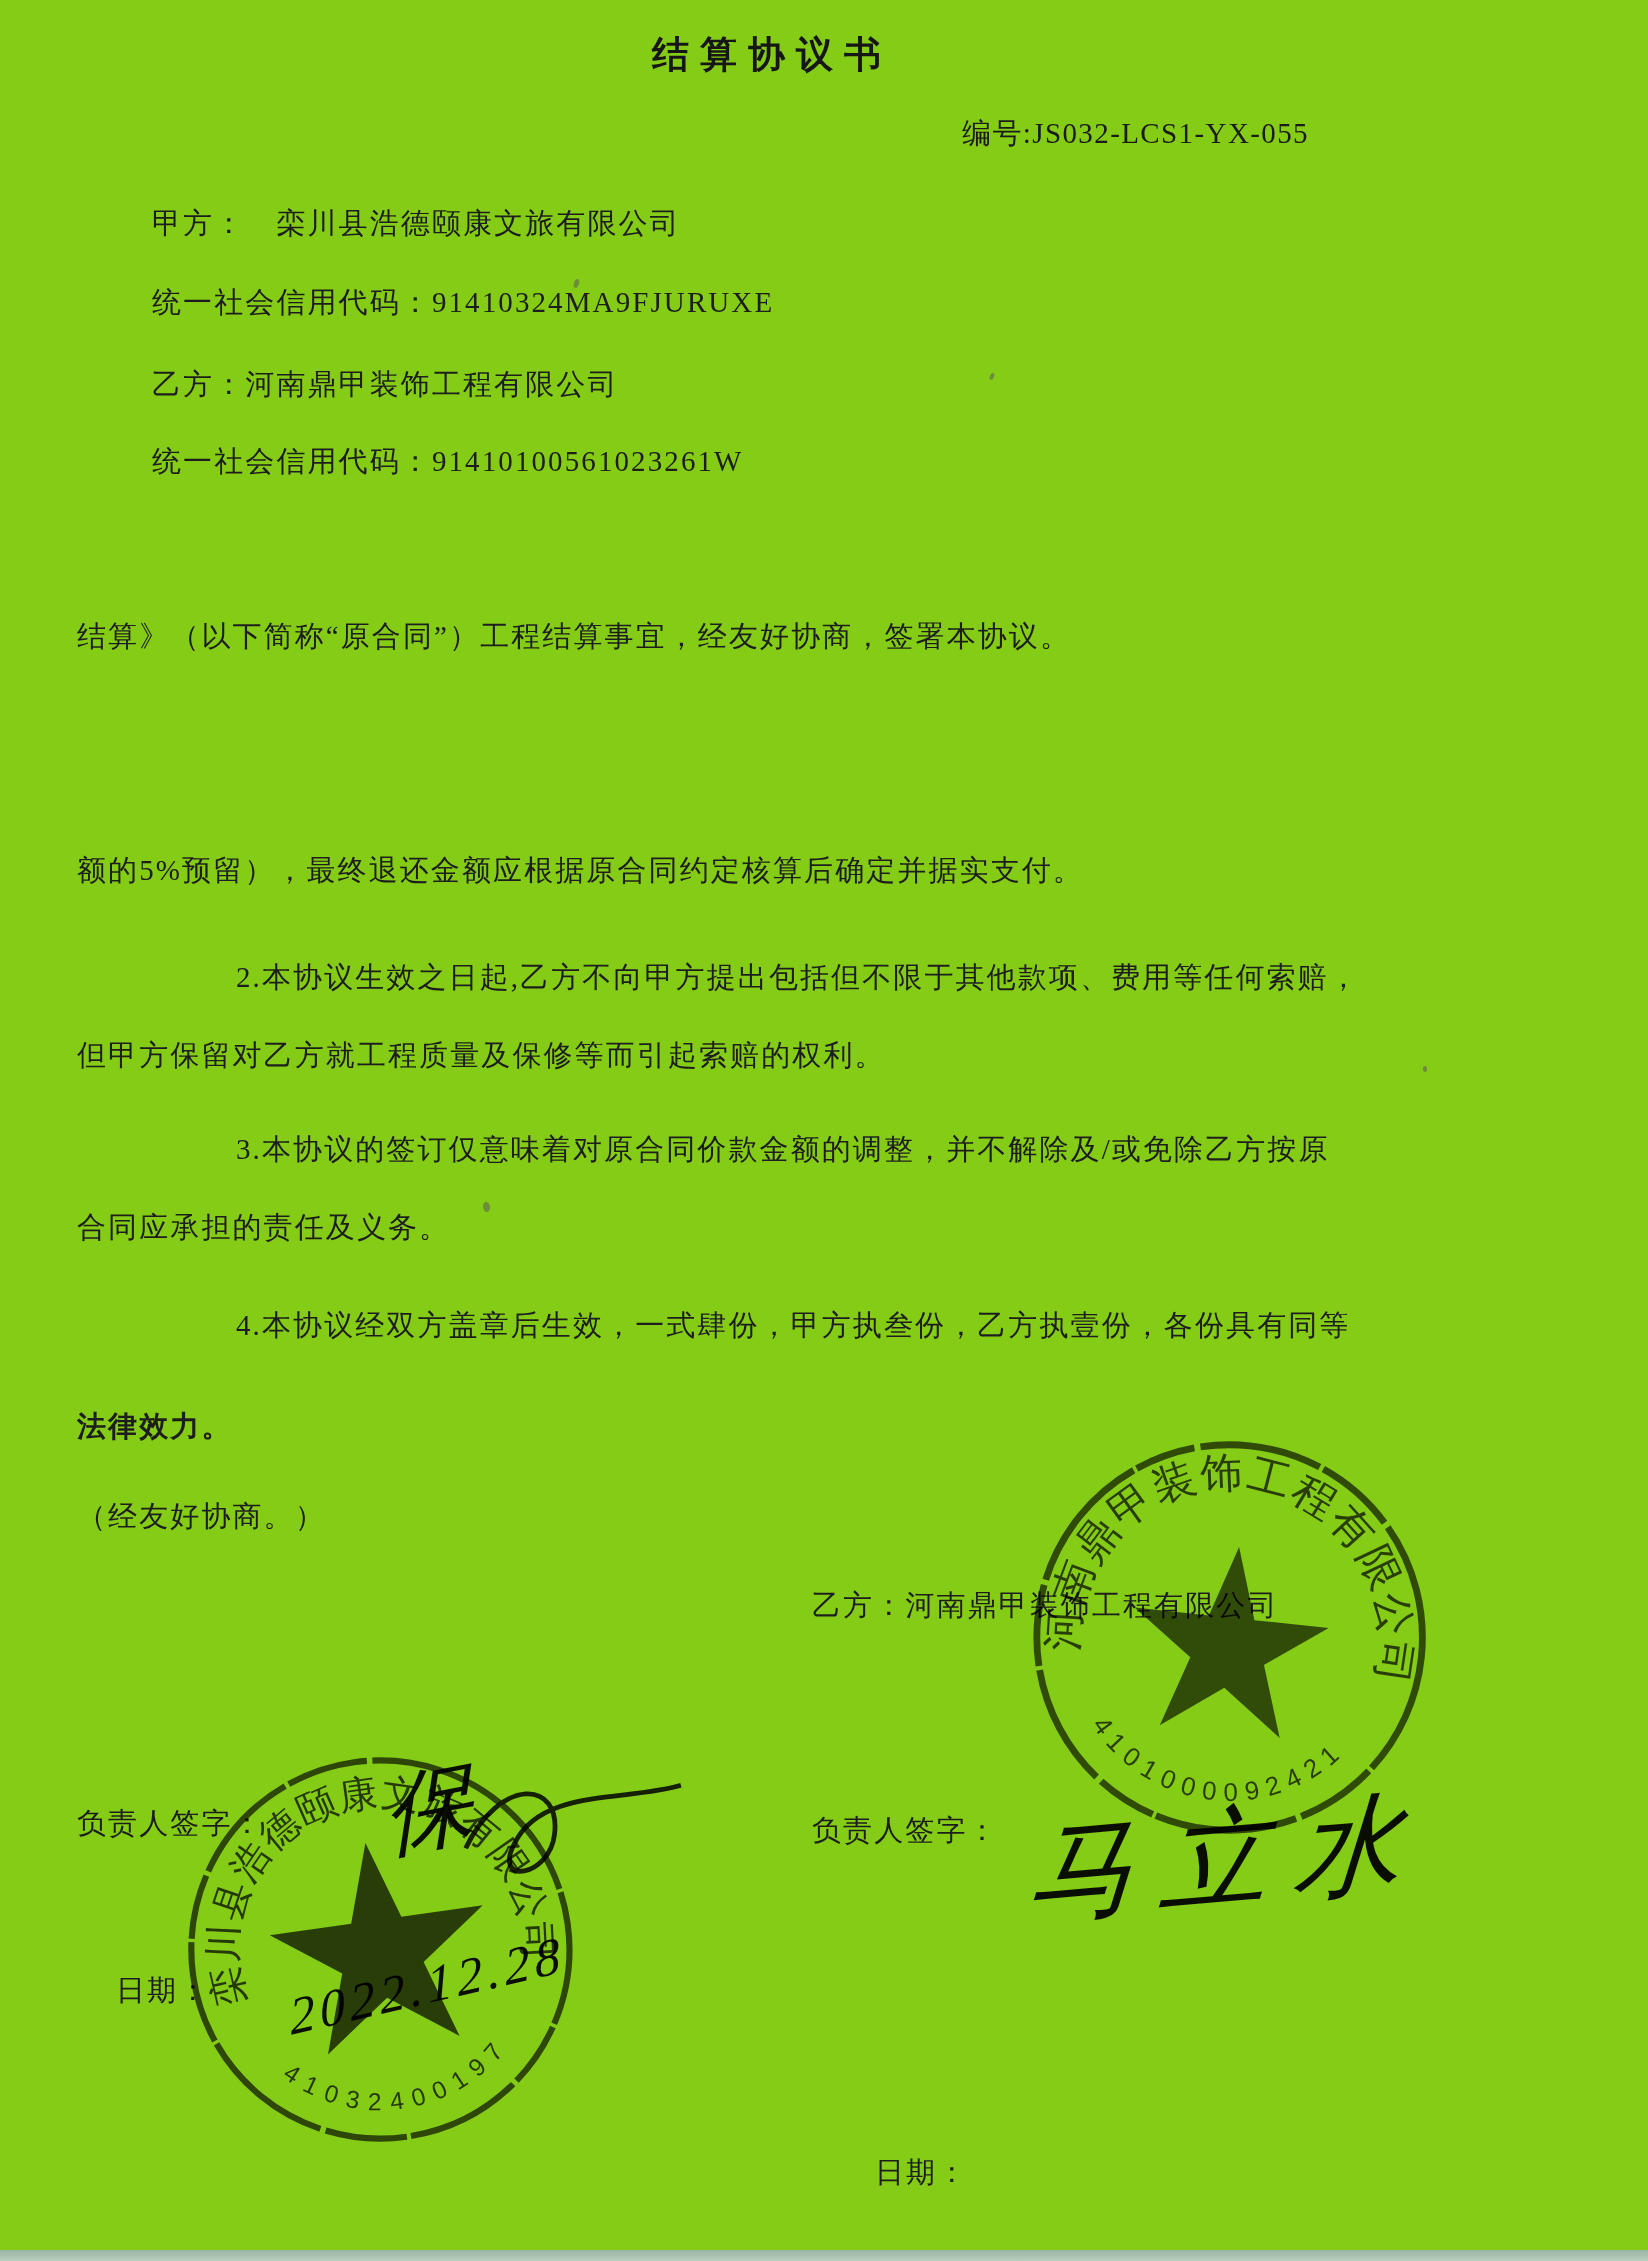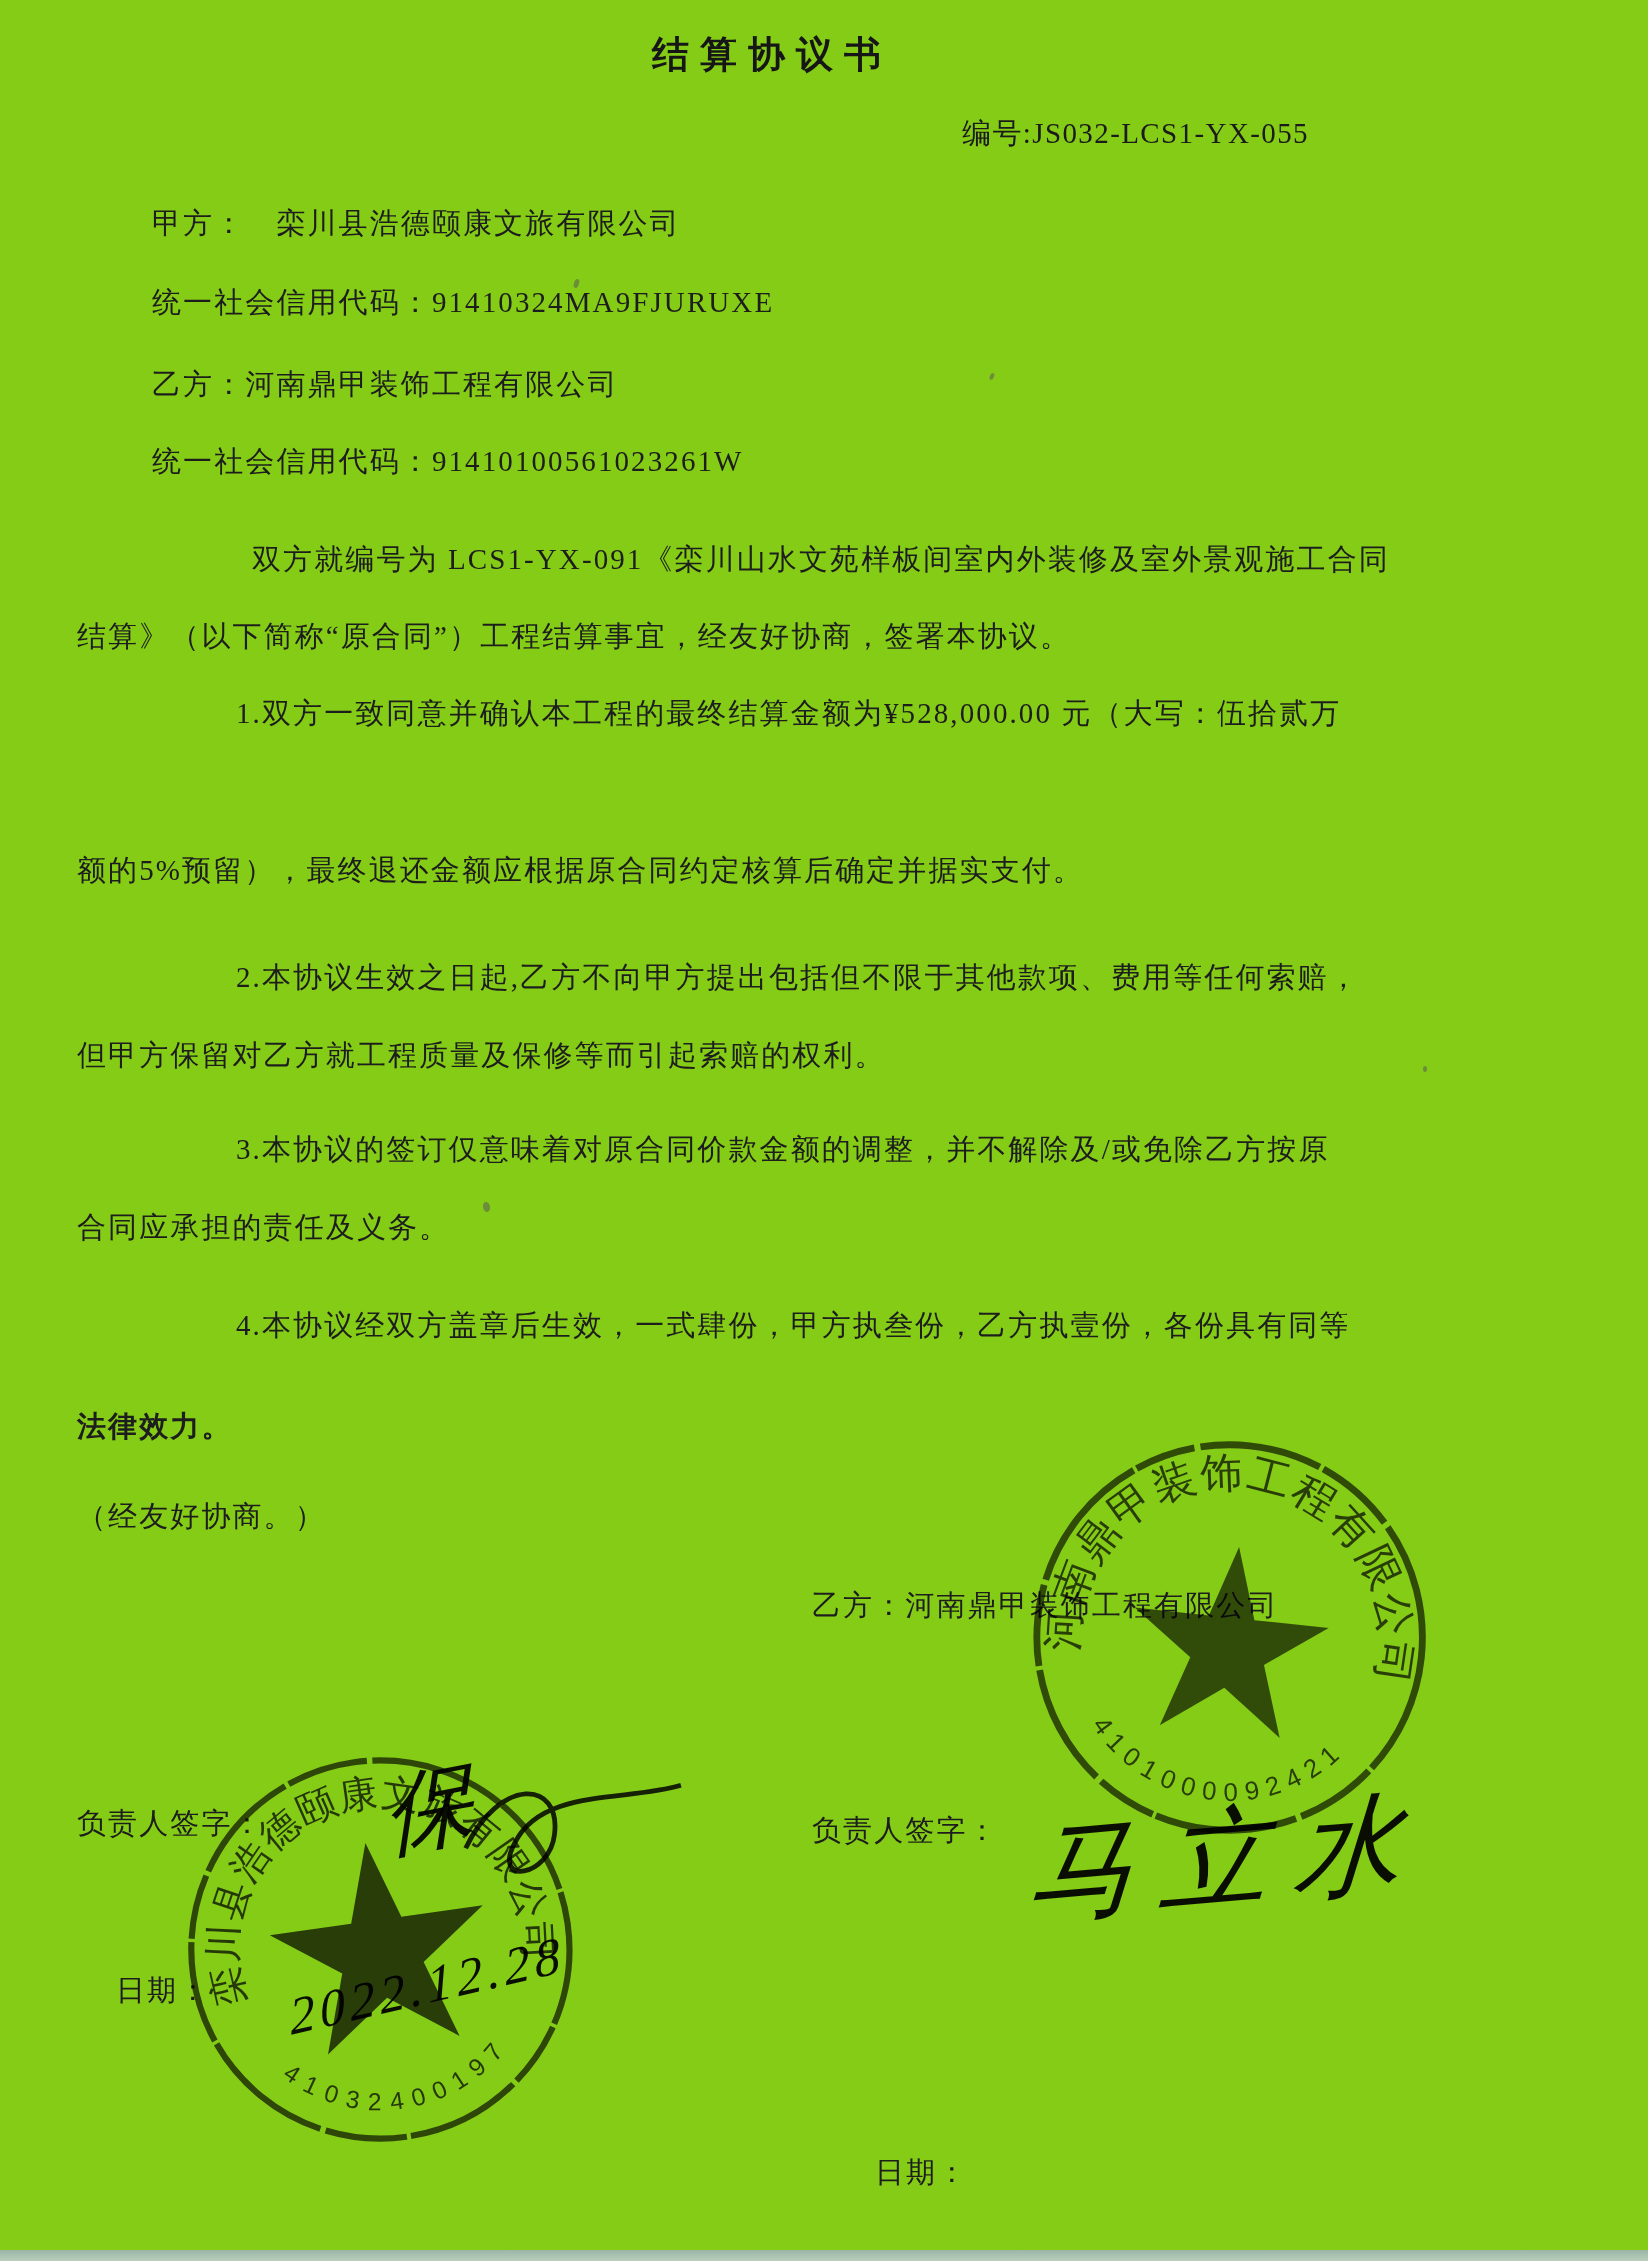--- a/index.html
+++ b/index.html
@@ -80,24 +80,22 @@
 <div id="page">
 
   <div class="doc-title" style="left:652px;top:30px;">结算协议书</div>
   <div class="doc-no" style="left:962px;top:114px;">编号:JS032-LCS1-YX-055</div>
 
   <div class="line" style="left:152px;top:207px;">甲方：　栾川县浩德颐康文旅有限公司</div>
   <div class="line" style="left:152px;top:286px;">统一社会信用代码：91410324MA9FJURUXE</div>
   <div class="line" style="left:152px;top:368px;">乙方：河南鼎甲装饰工程有限公司</div>
   <div class="line" style="left:152px;top:445px;">统一社会信用代码：91410100561023261W</div>
 
-  <div class="line" style="left:252px;top:543px;">双方就编号为 LCS1-YX-091《栾川山水文苑样板间室内外装修及室外景观施工合同</div>
   <div class="line" style="left:77px;top:620px;">结算》（以下简称“原合同”）工程结算事宜，经友好协商，签署本协议。</div>
 
-  <div class="line" style="left:236px;top:697px;">1.双方一致同意并确认本工程的最终结算金额为¥528,000.00 元（大写：伍拾贰万</div>
   <div class="line" style="left:77px;top:854px;">额的5%预留），最终退还金额应根据原合同约定核算后确定并据实支付。</div>
 
   <div class="line" style="left:236px;top:961px;">2.本协议生效之日起,乙方不向甲方提出包括但不限于其他款项、费用等任何索赔，</div>
   <div class="line" style="left:77px;top:1039px;">但甲方保留对乙方就工程质量及保修等而引起索赔的权利。</div>
 
   <div class="line" style="left:236px;top:1133px;">3.本协议的签订仅意味着对原合同价款金额的调整，并不解除及/或免除乙方按原</div>
   <div class="line" style="left:77px;top:1211px;">合同应承担的责任及义务。</div>
 
   <div class="line" style="left:236px;top:1309px;">4.本协议经双方盖章后生效，一式肆份，甲方执叁份，乙方执壹份，各份具有同等</div>
   <div class="line" style="left:77px;top:1410px;font-weight:bold;">法律效力。</div>

